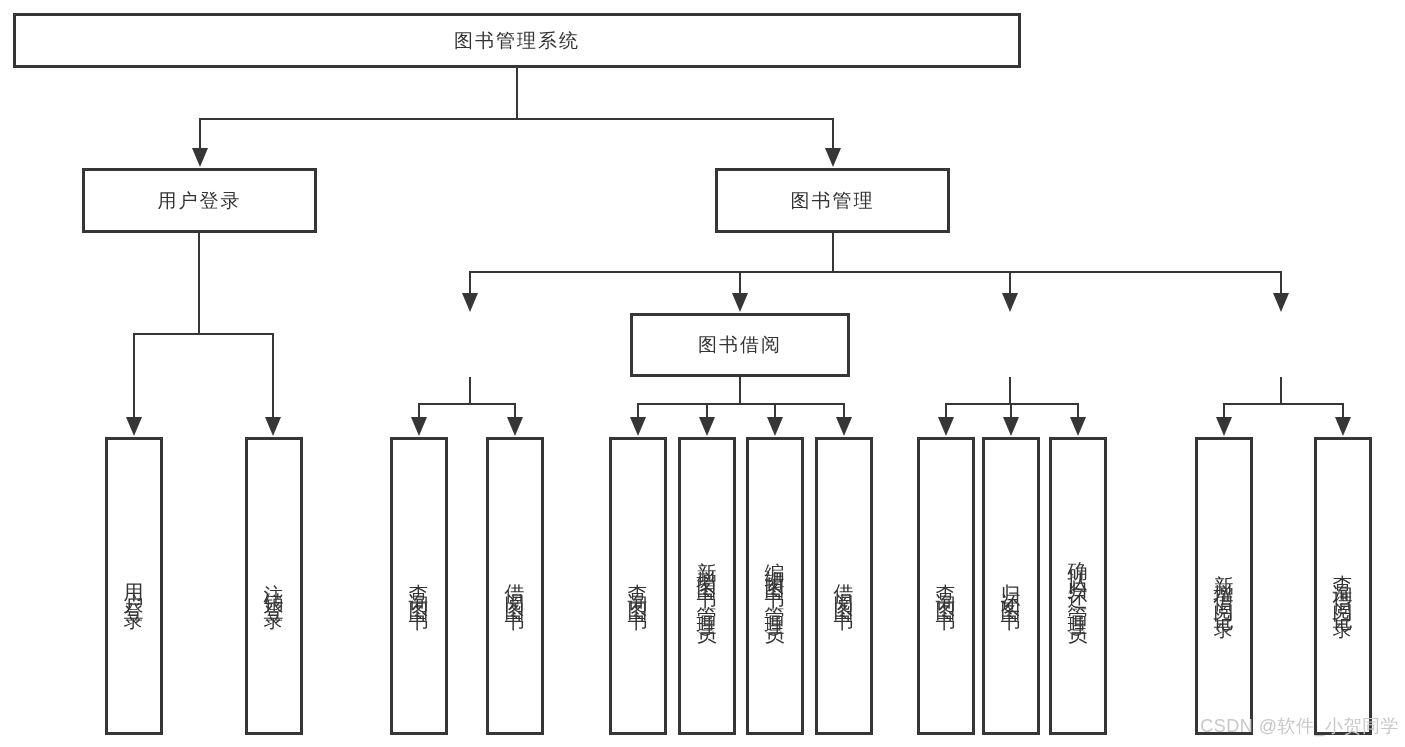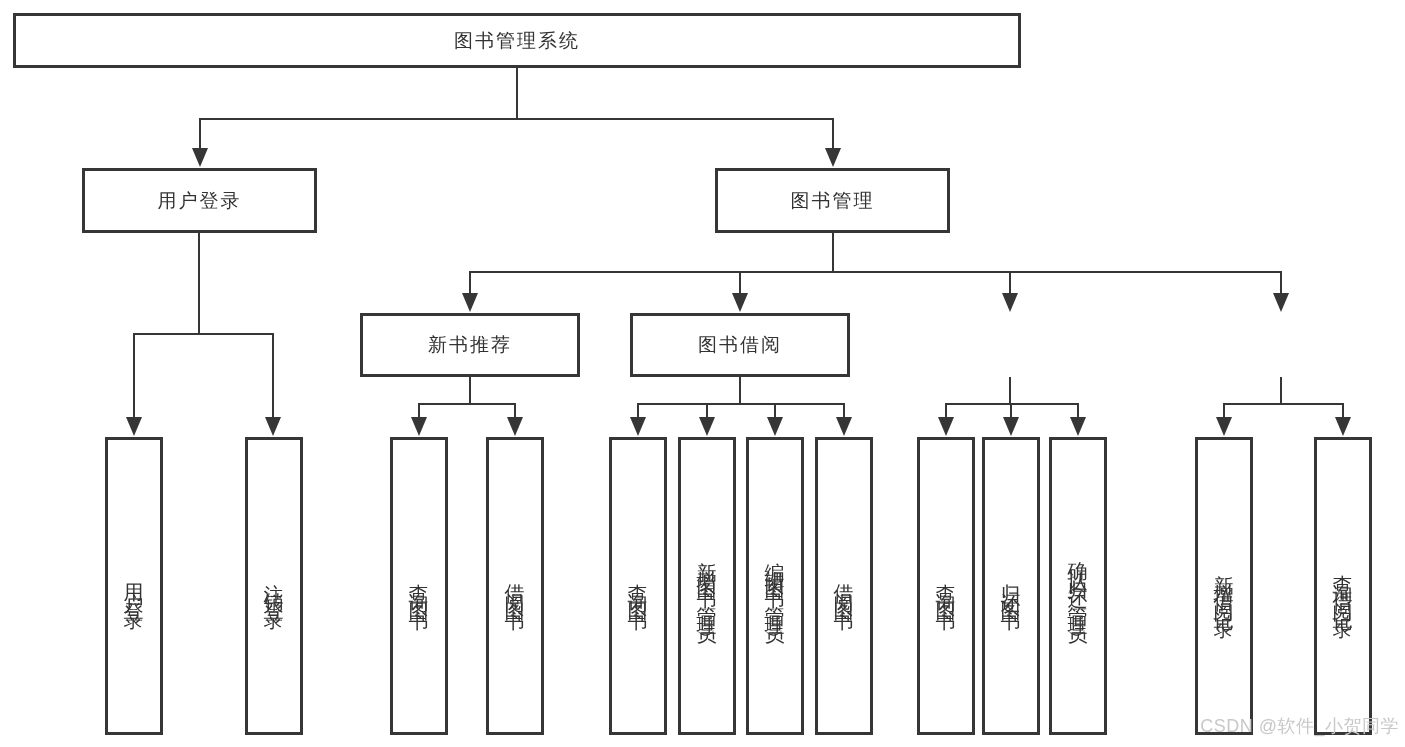--- a/index.html
+++ b/index.html
@@ -59,21 +59,20 @@
 </head>
 <body>
 
 <div class="canvas">
 
   <div class="box hbox root">图书管理系统</div>
 
   <div class="box hbox l2" style="left:82px;">用户登录</div>
   <div class="box hbox l2" style="left:715px;">图书管理</div>
 
-  <div class="box hbox l3" style="left:360px;">新书推荐</div>
   <div class="box hbox l3" style="left:630px;">图书借阅</div>
 
   <div class="box leaf" style="left:105px;">
     <span class="vtext">用户登录</span>
   </div>
   <div class="box leaf" style="left:245px;">
     <span class="vtext">注销登录</span>
   </div>
 
   <div class="box leaf" style="left:390px;">

